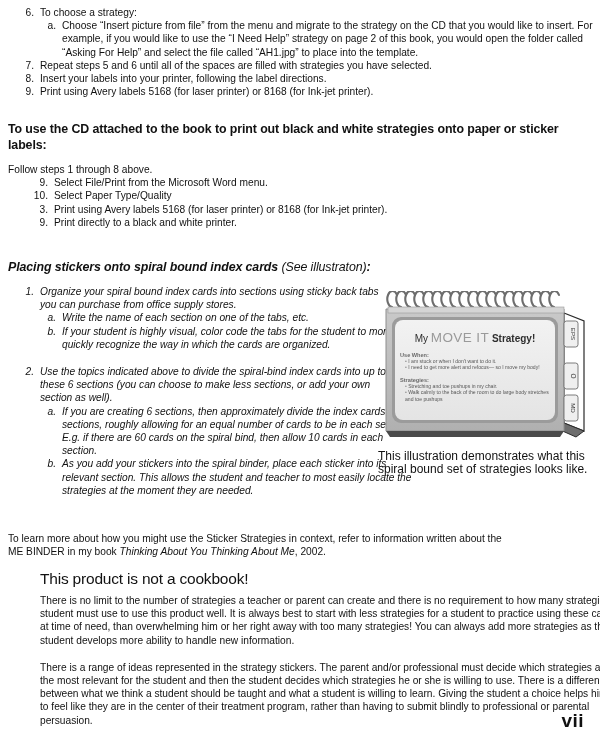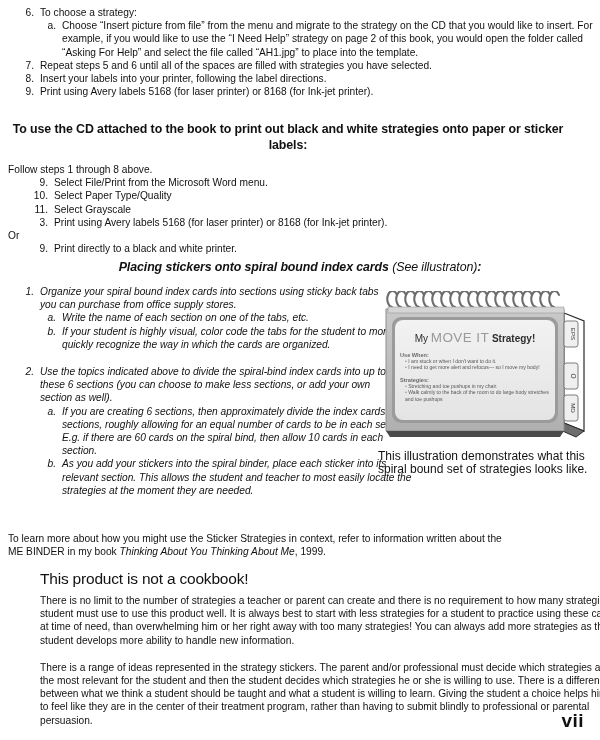--- a/index.html
+++ b/index.html
@@ -28,21 +28,20 @@
     line-height: 13.2px;
   }
 
   
   .h-bold {
     font-weight: bold;
     font-size: 12.4px;
     line-height: 16px;
     letter-spacing: -0.1px;
     margin: 0 8px;
-    text-align: center;
   }
   .h-light {
     font-weight: normal;
     font-size: 15.5px;
     line-height: 19px;
     letter-spacing: -0.2px;
     margin: 0 8px;
   }
   .h-inline-normal {
     font-weight: normal;
@@ -151,30 +150,25 @@
     <div>
       <div class="li lvl1b">
         <span class="num">9.</span>
         <span class="txt">Select File/Print from the Microsoft Word menu.</span>
       </div>
       <div class="li lvl1b">
         <span class="num">10.</span>
         <span class="txt">Select Paper Type/Quality</span>
       </div>
       <div class="li lvl1b">
-        <span class="num">11.</span>
-        <span class="txt">Select Grayscale</span>
-      </div>
-      <div class="li lvl1b">
         <span class="num">3.</span>
         <span class="txt">Print using Avery labels 5168 (for laser printer) or 8168 (for Ink-jet printer).</span>
       </div>
     </div>
 
-    <div class="para">Or</div>
 
     <div class="li lvl1b">
       <span class="num">9.</span>
       <span class="txt">Print directly to a black and white printer.</span>
     </div>
   </div>
 
   <div style="position:absolute;left:0;top:259px;width:600px;font-style:italic;">
     <div class="h-bold"><span>Placing stickers onto spiral bound index cards</span><span class="h-inline-normal"> (See illustraton)</span><span>:</span></div>
 
@@ -299,21 +293,21 @@
         <span style="color:#8a8a8a;">•</span>
         <span>Walk calmly to the back of the room to do large body stretches and toe pushups</span>
       </div>
     </div>
   </div>
 
   <div class="caption">This illustration demonstrates what this spiral bound set of strategies looks like.</div>
 
   <div style="position:absolute;left:0;top:532px;width:600px;">
     <div class="para">To learn more about how you might use the Sticker Strategies in context, refer to information written about the</div>
-    <div class="para"><span>ME BINDER in my book </span><span class="italic">Thinking About You Thinking About Me</span><span>, 1999.</span></div>
+    <div class="para"><span>ME BINDER in my book </span><span class="italic">Thinking About You Thinking About Me</span><span>, 2002.</span></div>
   </div>
 
   <div style="position:absolute;left:0;top:569px;width:600px;padding-left:32px;">
     <div class="h-light">This product is not a cookbook!</div>
     <div class="spacer6"></div>
     <div class="para" style="margin-right:6px;">There is no limit to the number of strategies a teacher or parent can create and there is no requirement to how many strategies a student must use to use this product well. It is always best to start with less strategies for a student to practice using these cards at time of need, than overwhelming him or her right away with too many strategies! You can always add more strategies as the student develops more ability to handle new information.</div>
     <div class="spacer14"></div>
     <div class="para" style="margin-right:6px;">There is a range of ideas represented in the strategy stickers. The parent and/or professional must decide which strategies are the most relevant for the student and then the student decides which strategies he or she is willing to use. There is a difference between what we think a student should be taught and what a student is willing to learn. Giving the student a choice helps him/her to feel like they are in the center of their treatment program, rather than having to submit blindly to professional or parental persuasion.</div>
   </div>
 

